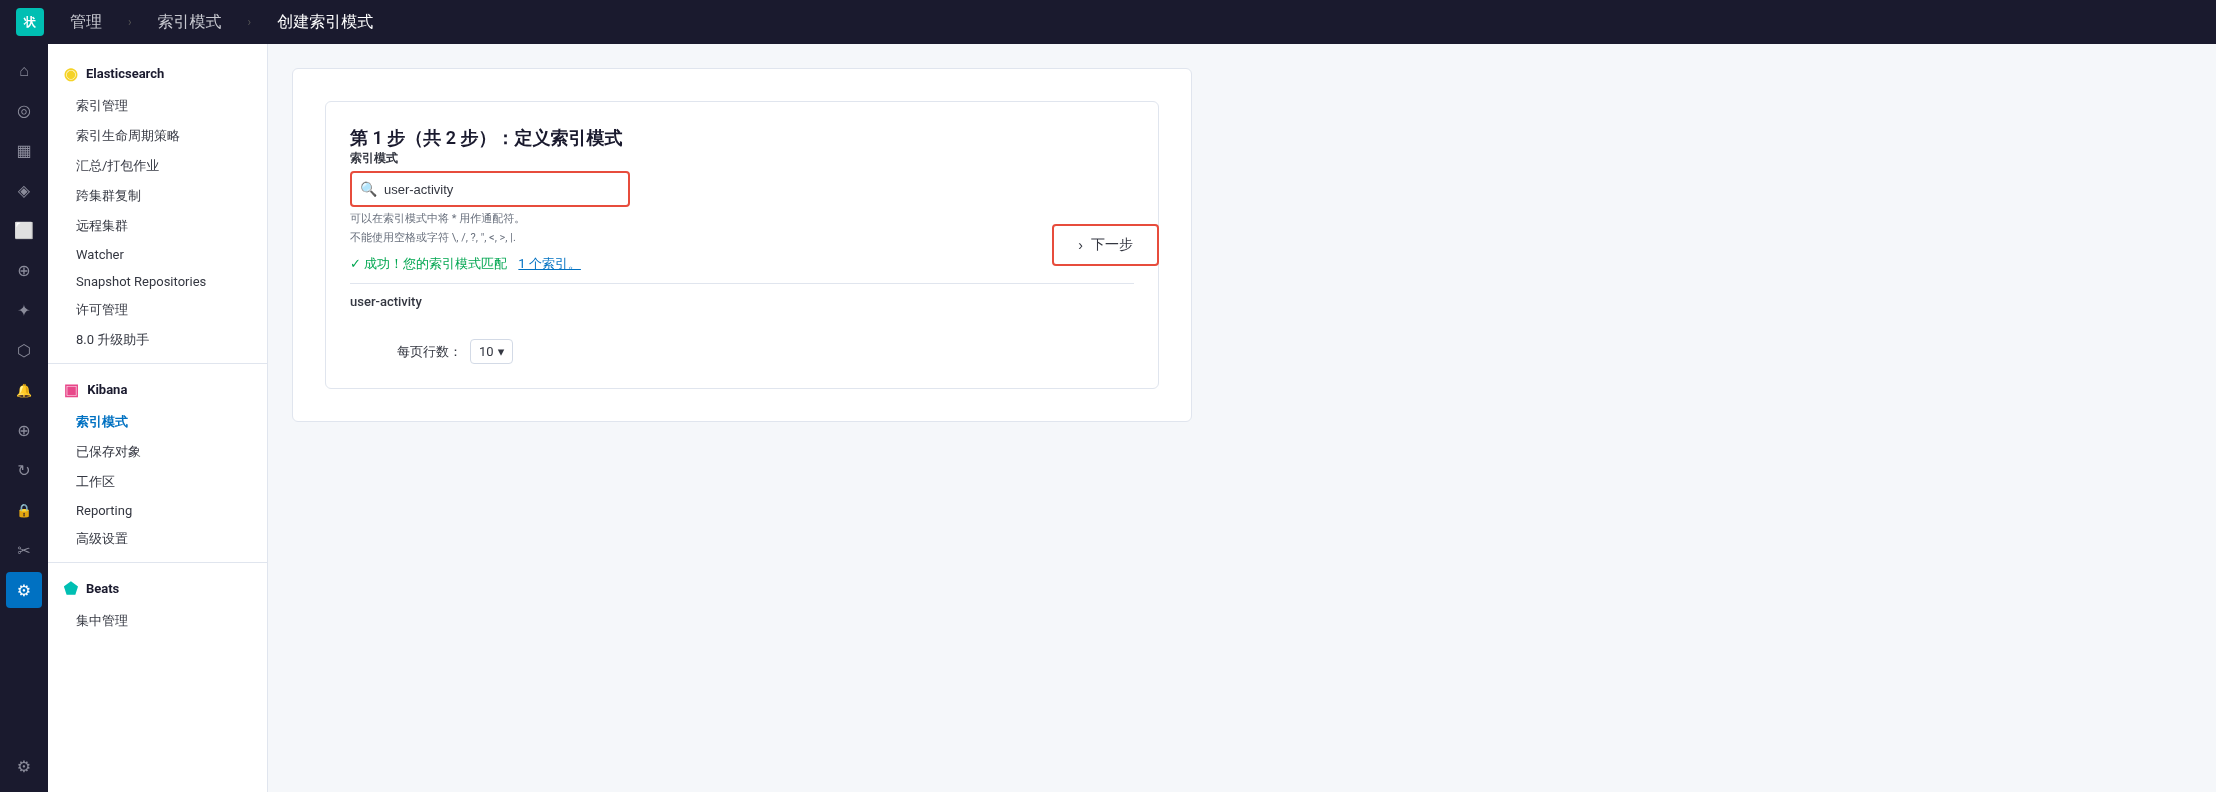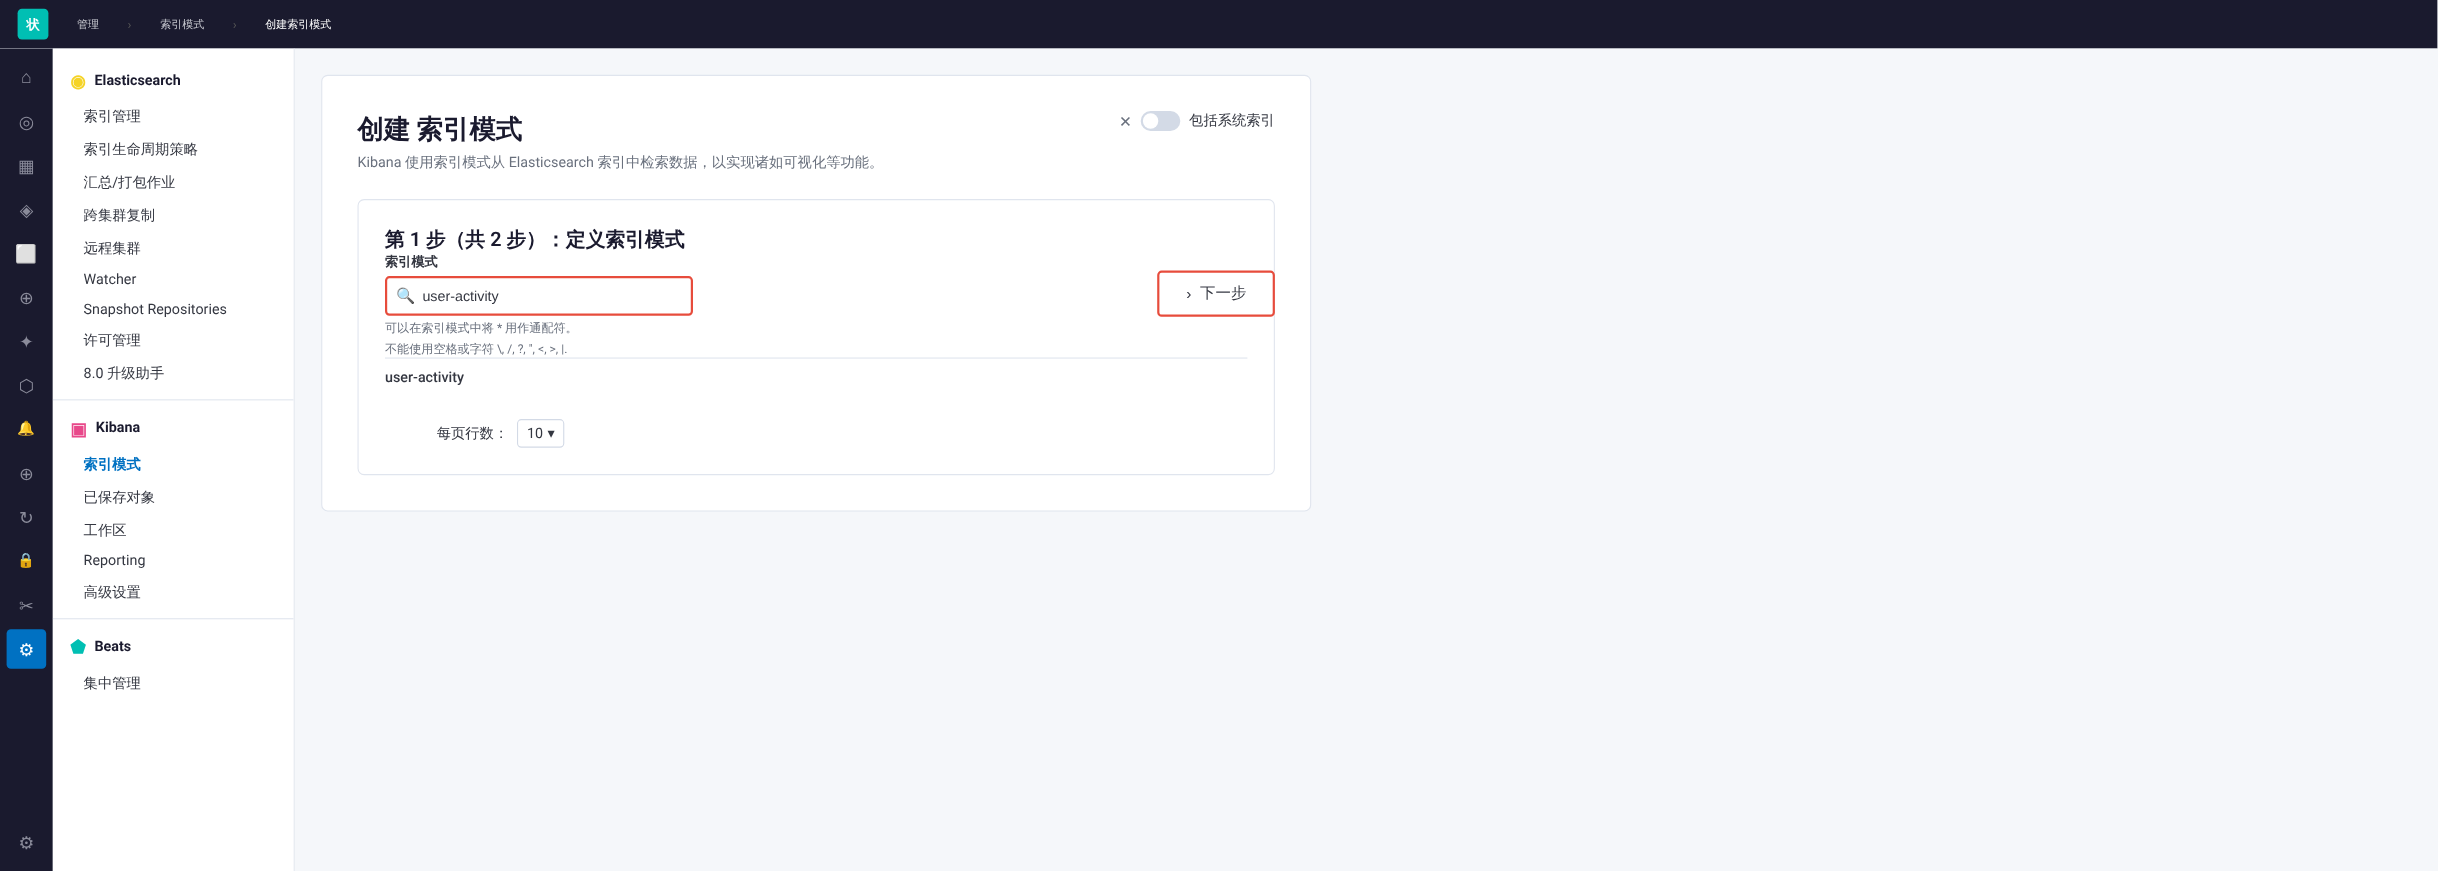--- a/index.html
+++ b/index.html
@@ -9,21 +9,21 @@
     .top-nav {
       display: flex; align-items: center; height: 44px; background: #1a1a2e;
       padding: 0 16px; gap: 20px; flex-shrink: 0;
     }
     .top-nav-logo {
       width: 28px; height: 28px; background: #00bfb3; border-radius: 4px;
       display: flex; align-items: center; justify-content: center;
       color: white; font-weight: bold; font-size: 12px; flex-shrink: 0;
     }
     .top-nav-item {
-      color: #c8c9d0; font-size: 10px; cursor: pointer; padding: 4px 6px;
+      color: #c8c9d0; font-size: 16px; cursor: pointer; padding: 4px 6px;
       border-radius: 3px;
       text-align: center;
     }
     .top-nav-separator { color: #555; font-size: 12px; }
     .top-nav-item.active { color: white; }
 
     
     .main-layout { display: flex; flex: 1; overflow: hidden; }
 
     
@@ -189,47 +189,37 @@
     <div class="left-nav-section-title">
       <span class="section-icon-beats">⬟</span>
       <span>Beats</span>
     </div>
     <a class="left-nav-item">集中管理</a>
   </nav>
 
   <main class="main-content">
     <div class="content-card">
 
-      <div class="card-header">
-        <div>
-          <div class="card-title">创建 索引模式</div>
-          <div class="card-subtitle">Kibana 使用索引模式从 Elasticsearch 索引中检索数据，以实现诸如可视化等功能。</div>
-        </div>
-        <div class="include-system-toggle">
-          <span style="color:#69707d; font-size:14px; cursor:pointer;">✕</span>
-          <div class="toggle-switch">
-            <div class="toggle-knob"></div>
-          </div>
-          <span>包括系统索引</span>
-        </div>
-      </div>
 
       <div class="step-container">
         <div class="step-title">第 1 步（共 2 步）：定义索引模式</div>
 
         <div>
           <div class="field-label">索引模式</div>
           <div class="input-with-icon">
             <span class="input-icon">🔍</span>
             <input class="text-input" type="text" value="user-activity" placeholder="user-activity" style="">
           </div>
           <div class="field-hint">可以在索引模式中将 * 用作通配符。</div>
           <div class="field-hint">不能使用空格或字符 \, /, ?, ", &lt;, &gt;, |.</div>
         </div>
 
+        <div class="success-message">
+          <span>✓ 成功！您的索引模式匹配</span>&nbsp;<a>1 个索引。</a>
+        </div>
 
         <div class="result-item">user-activity</div>
 
         <div class="pagination-row">
           <span>每页行数：</span>
           <div class="rows-select">
             <span>10</span>
             <span>▾</span>
           </div>
         </div>

